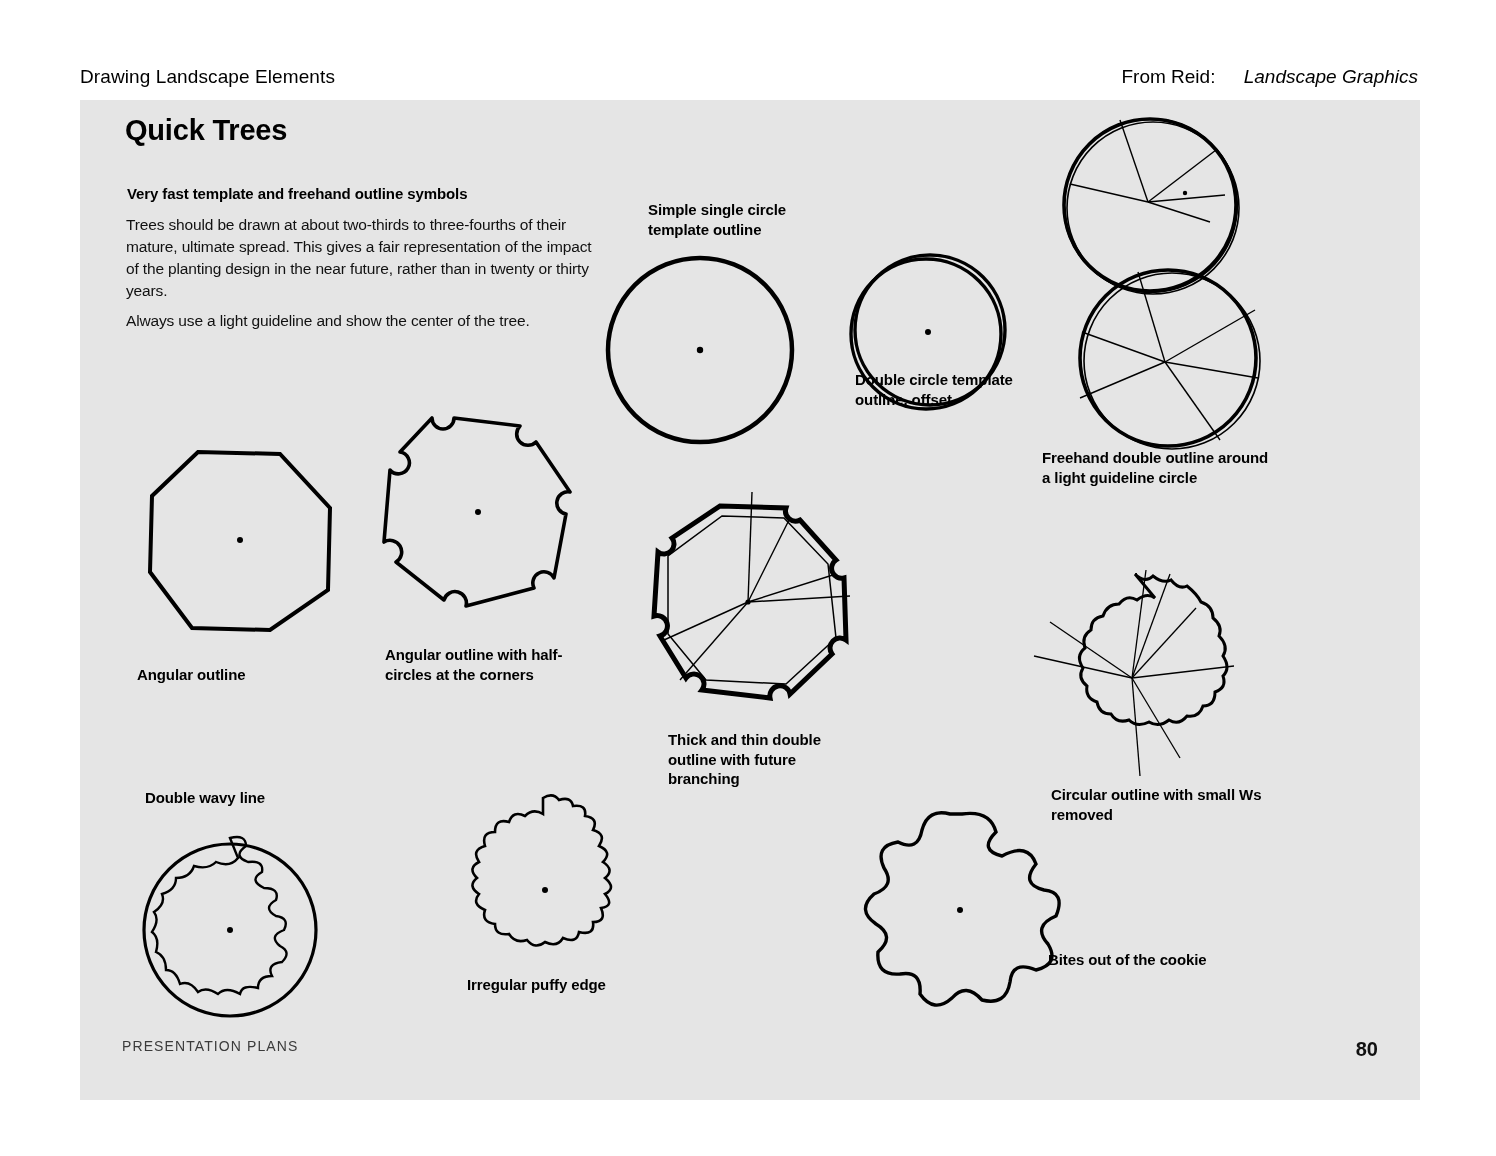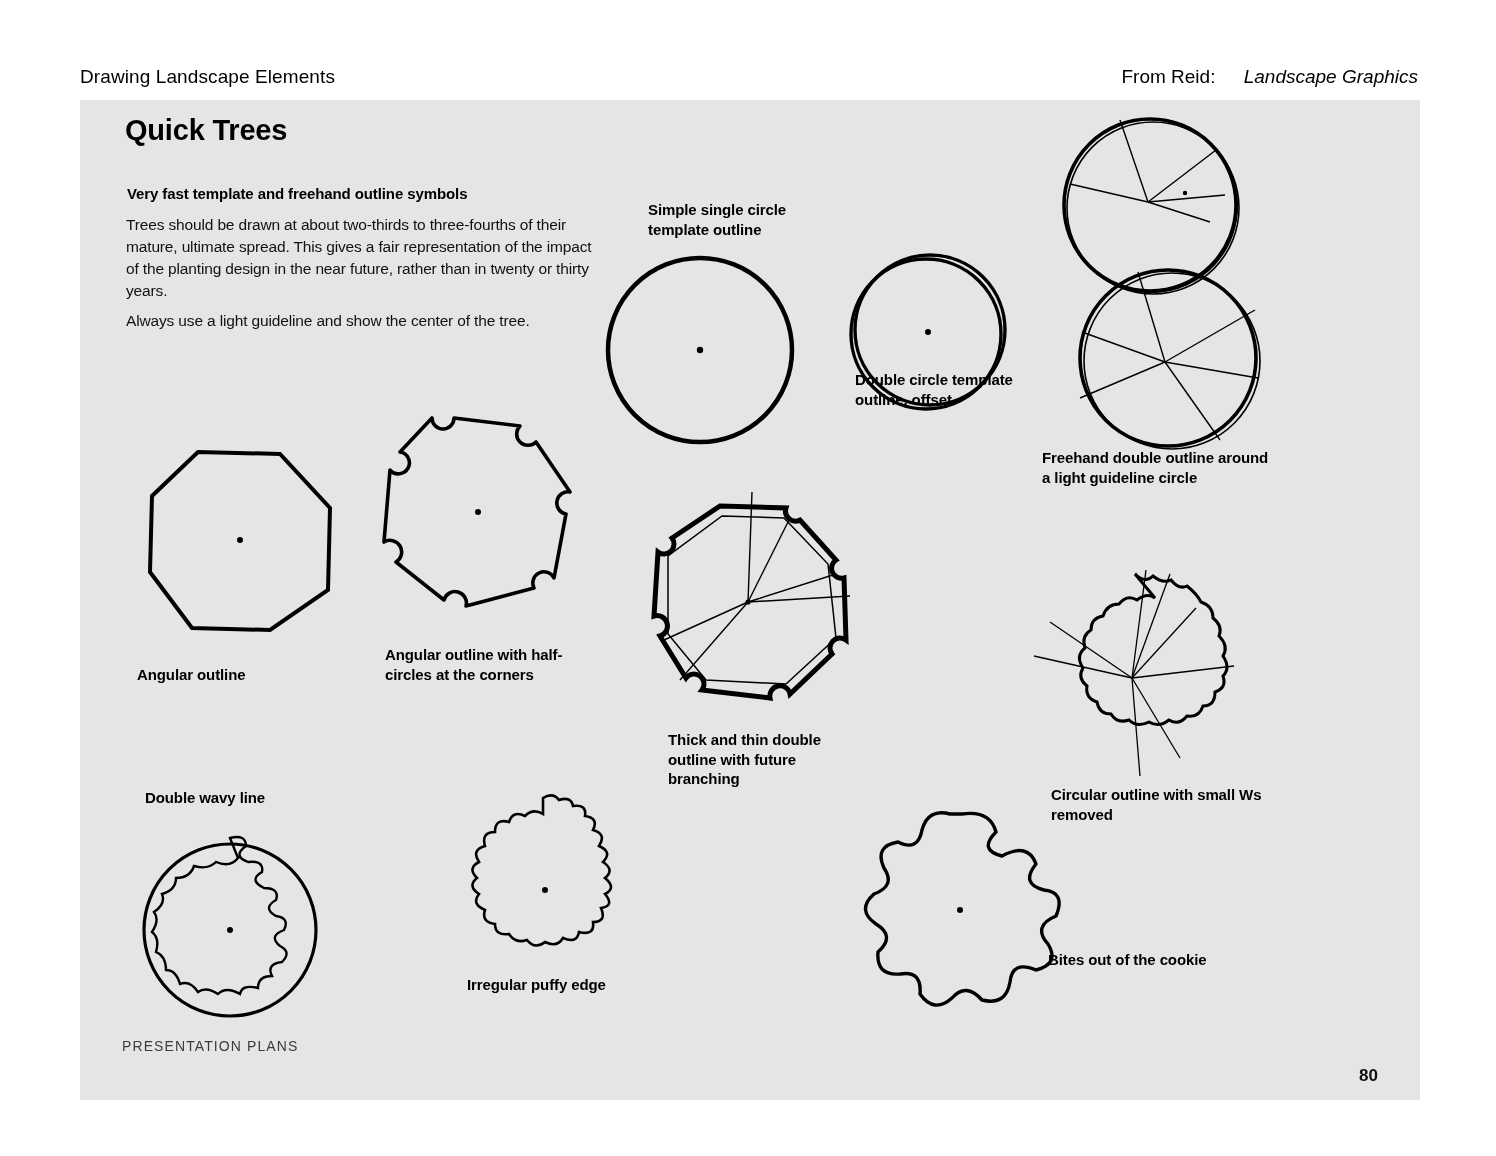--- a/index.html
+++ b/index.html
@@ -111,24 +111,23 @@
     left: 42px;
     top: 938px;
     font-size: 14px;
     letter-spacing: 1.1px;
     color: #3b3b3b;
   }
   .footer-page {
     position: absolute;
     right: 42px;
     top: 938px;
-    font-size: 17px;
+    font-size: 20px;
     font-weight: bold;
     color: #111;
-    margin-top: 28px;
   }
 
   svg.fig {
     position: absolute;
     overflow: visible;
   }
   svg.fig * {
     vector-effect: non-scaling-stroke;
   }
 </style>

